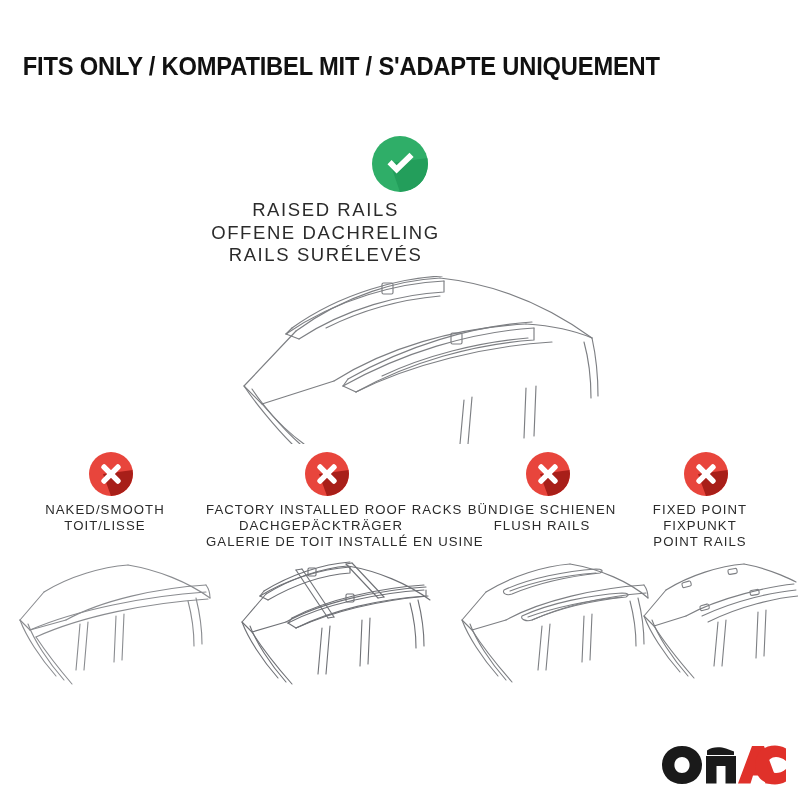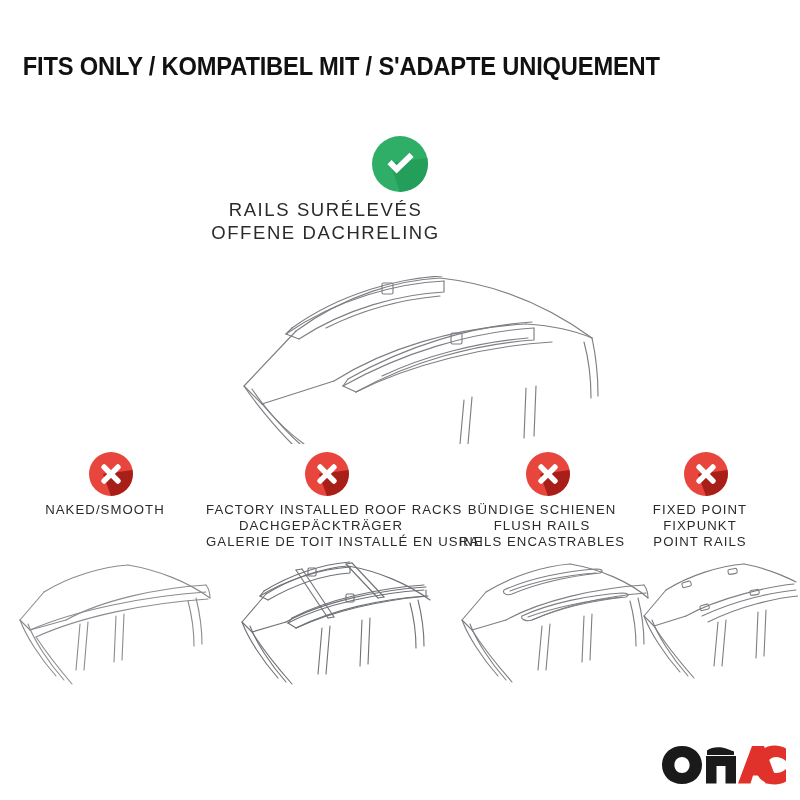--- a/index.html
+++ b/index.html
@@ -93,22 +93,23 @@
       <svg width="56" height="56" viewBox="0 0 56 56">
         <path d="M18 27 L28 56 L56 56 L56 22 Z" fill="#239e5b"></path>
       </svg>
     </div>
     <svg width="56" height="56" viewBox="0 0 56 56">
       <path d="M15.5 28.3 L19.6 24.1 L24.6 29.2 L37.5 16.7 L41.6 21.0 L24.6 37.6 Z" fill="#ffffff"></path>
     </svg>
   </div>
 
   <div class="hero-labels">
+    <div>RAISED RAILS</div>
+    <div>OFFENE DACHRELING</div>
     <div>RAILS SURÉLEVÉS</div>
-    <div>OFFENE DACHRELING</div>
   </div>
 
   <div class="hero-art">
     <svg width="408" height="168" viewBox="0 0 408 168" fill="none" stroke="#7d7f83" stroke-width="1.15" stroke-linecap="round" stroke-linejoin="round">
 
       <path d="M100 55 L48 110 M48 110 L66 128 M66 128 L138 105"></path>
       <path d="M100 55 C150 18 205 4 244 2"></path>
       <path d="M244 2 C300 8 352 30 396 62"></path>
       <path d="M138 105 C190 72 258 52 330 48"></path>
       <path d="M330 48 C360 50 382 56 396 62"></path>
@@ -155,20 +156,21 @@
       </div>
       <svg width="44" height="44" viewBox="0 0 44 44">
         <g fill="#ffffff">
           <rect x="9.5" y="19.2" width="25" height="5.6" rx="2.4" transform="rotate(45 22 22)"></rect>
           <rect x="9.5" y="19.2" width="25" height="5.6" rx="2.4" transform="rotate(-45 22 22)"></rect>
         </g>
       </svg>
     </div>
     <div class="labels">
       <div>NAKED/SMOOTH</div>
+      <div>TOIT/LISSE</div>
     </div>
   </div>
 
   <div class="cell c1">
     <div class="icon">
       <div class="shadow">
         <svg width="44" height="44" viewBox="0 0 44 44">
           <path d="M14 22 L22 44 L44 44 L44 18 Z" fill="#a81f19"></path>
         </svg>
       </div>
@@ -196,21 +198,20 @@
       <svg width="44" height="44" viewBox="0 0 44 44">
         <g fill="#ffffff">
           <rect x="9.5" y="19.2" width="25" height="5.6" rx="2.4" transform="rotate(45 22 22)"></rect>
           <rect x="9.5" y="19.2" width="25" height="5.6" rx="2.4" transform="rotate(-45 22 22)"></rect>
         </g>
       </svg>
     </div>
     <div class="labels">
       <div>BÜNDIGE SCHIENEN</div>
       <div>FLUSH RAILS</div>
-      <div>RAILS ENCASTRABLES</div>
     </div>
   </div>
 
   <div class="cell c3">
     <div class="icon">
       <div class="shadow">
         <svg width="44" height="44" viewBox="0 0 44 44">
           <path d="M14 22 L22 44 L44 44 L44 18 Z" fill="#a81f19"></path>
         </svg>
       </div>

